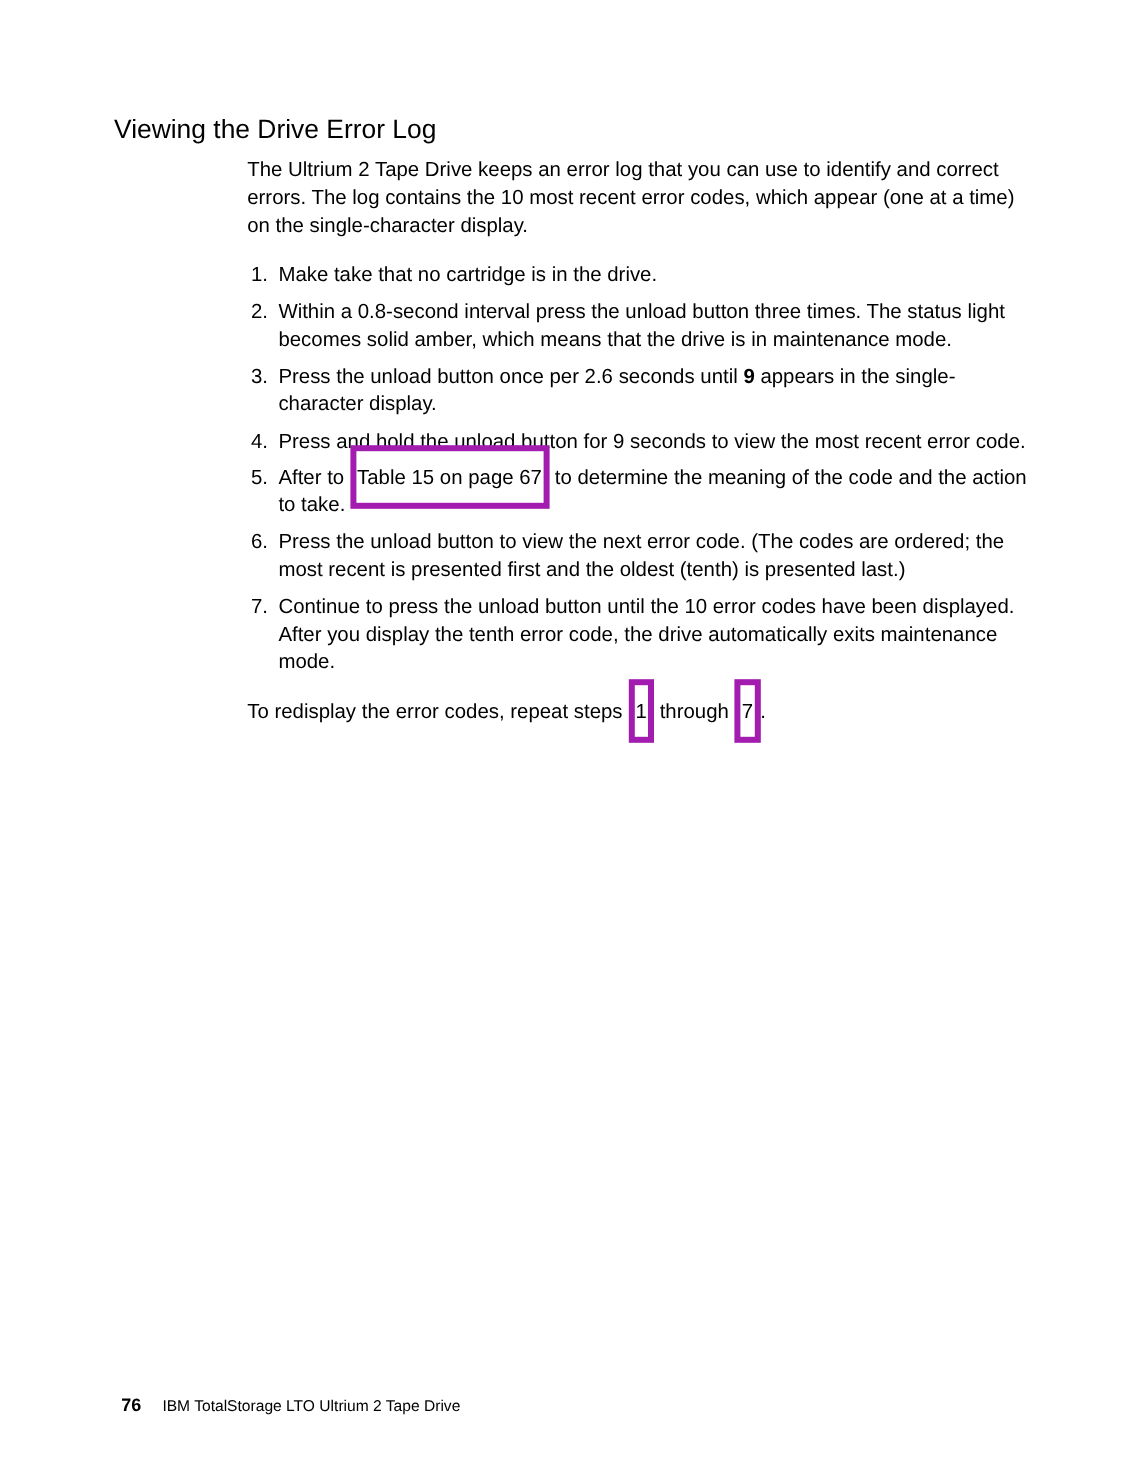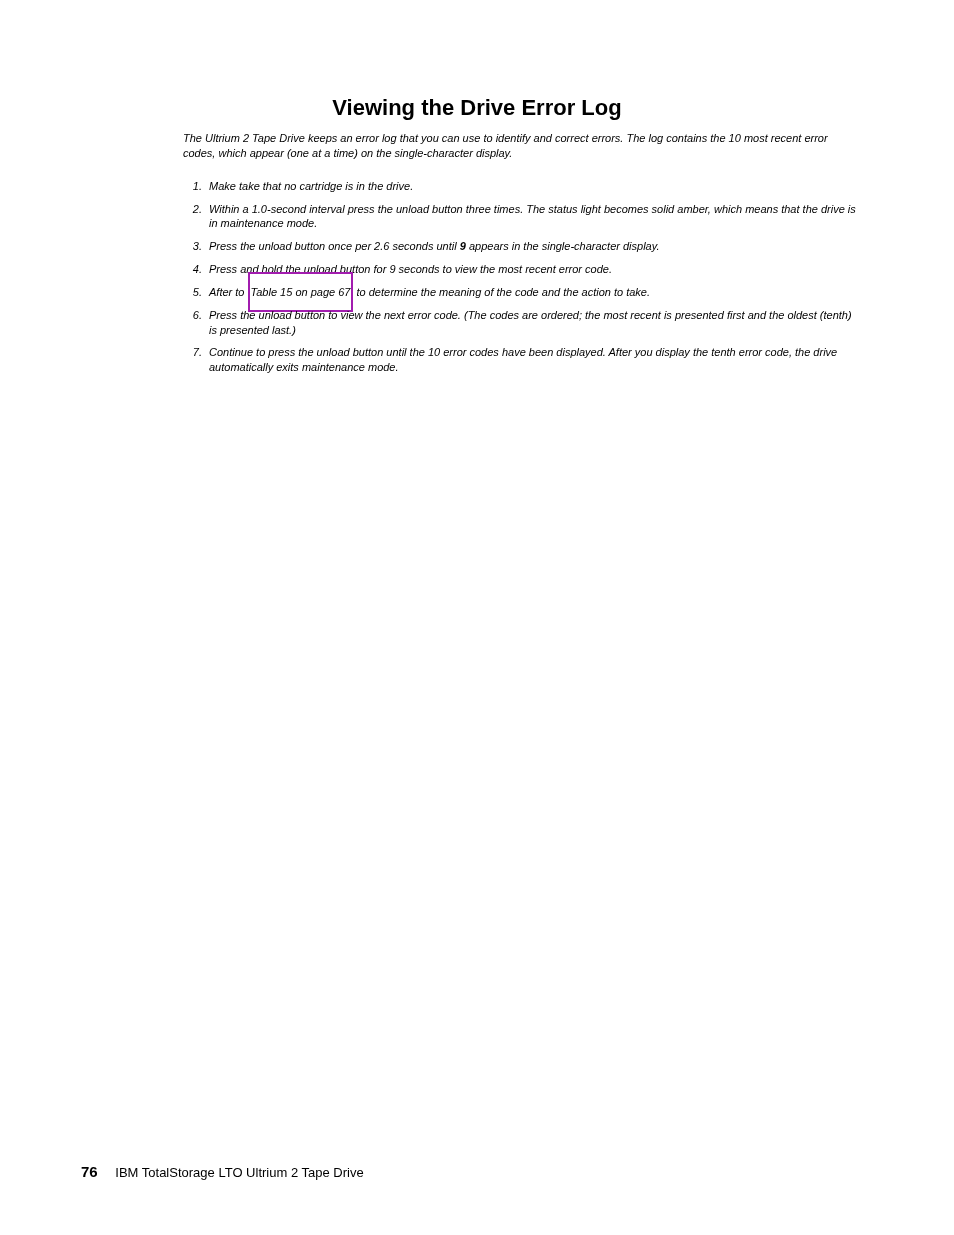--- a/index.html
+++ b/index.html
@@ -11,80 +11,81 @@
     width: 954px;
     height: 1235px;
     position: relative;
   }
   .page {
     padding: 95px 95px 0 95px;
     box-sizing: border-box;
   }
   h1.section-title {
     font-size: 22px;
-    font-weight: bold;
+    font-weight: normal;
     margin: 0 0 10px 0;
-    text-align: center;
   }
   .body-block {
-    margin-left: 88px;
-    font-size: 11px;
+    margin-left: 111px;
+    font-size: 17px;
     line-height: 1.35;
-    font-style: italic;
   }
   .para {
     margin: 0 0 18px 0;
   }
   ol.steps {
     margin: 0 0 18px 0;
     padding-left: 22px;
   }
   ol.steps li {
     margin-bottom: 8px;
     padding-left: 4px;
   }
   .boxed-link {
-    border: 2px solid #a21caf;
+    border: 5px solid #a21caf;
     padding: 12px 1px;
   }
   .footer {
     position: absolute;
     bottom: 55px;
-    left: 81px;
+    left: 101px;
     font-size: 13px;
   }
   .footer .pnum {
     font-weight: bold;
     font-size: 15px;
     margin-right: 14px;
   }
 </style>
 </head>
 <body>
 
 <div class="page">
   <h1 class="section-title">Viewing the Drive Error Log</h1>
 
   <div class="body-block">
     <p class="para">The Ultrium 2 Tape Drive keeps an error log that you can use to identify and correct errors. The log contains the 10 most recent error codes, which appear (one at a time) on the single-character display.</p>
 
 
     <ol class="steps">
       <li>Make take that no cartridge is in the drive.</li>
-      <li>Within a 1.0-second interval press the unload button three times. The status light becomes solid amber, which means that the drive is in maintenance mode.</li>
+      <li>Within a 0.8-second interval press the unload button three times. The status light becomes solid amber, which means that the drive is in maintenance mode.</li>
       <li>
         <span>Press the unload button once per 2.6 seconds until </span><b>9</b><span> appears in the single-character display.</span>
       </li>
       <li>Press and hold the unload button for 9 seconds to view the most recent error code.</li>
       <li>
         <span>After to </span><span class="boxed-link">Table 15 on page 67</span><span> to determine the meaning of the code and the action to take.</span>
       </li>
       <li>Press the unload button to view the next error code. (The codes are ordered; the most recent is presented first and the oldest (tenth) is presented last.)</li>
       <li>Continue to press the unload button until the 10 error codes have been displayed. After you display the tenth error code, the drive automatically exits maintenance mode.</li>
     </ol>
 
+    <p class="para">
+      <span>To redisplay the error codes, repeat steps </span><span class="boxed-link">1</span><span> through </span><span class="boxed-link">7</span><span>.</span>
+    </p>
   </div>
 </div>
 
 <div class="footer">
   <span class="pnum">76</span>
   <span>IBM TotalStorage LTO Ultrium 2 Tape Drive</span>
 </div>
 
 </body></html>

